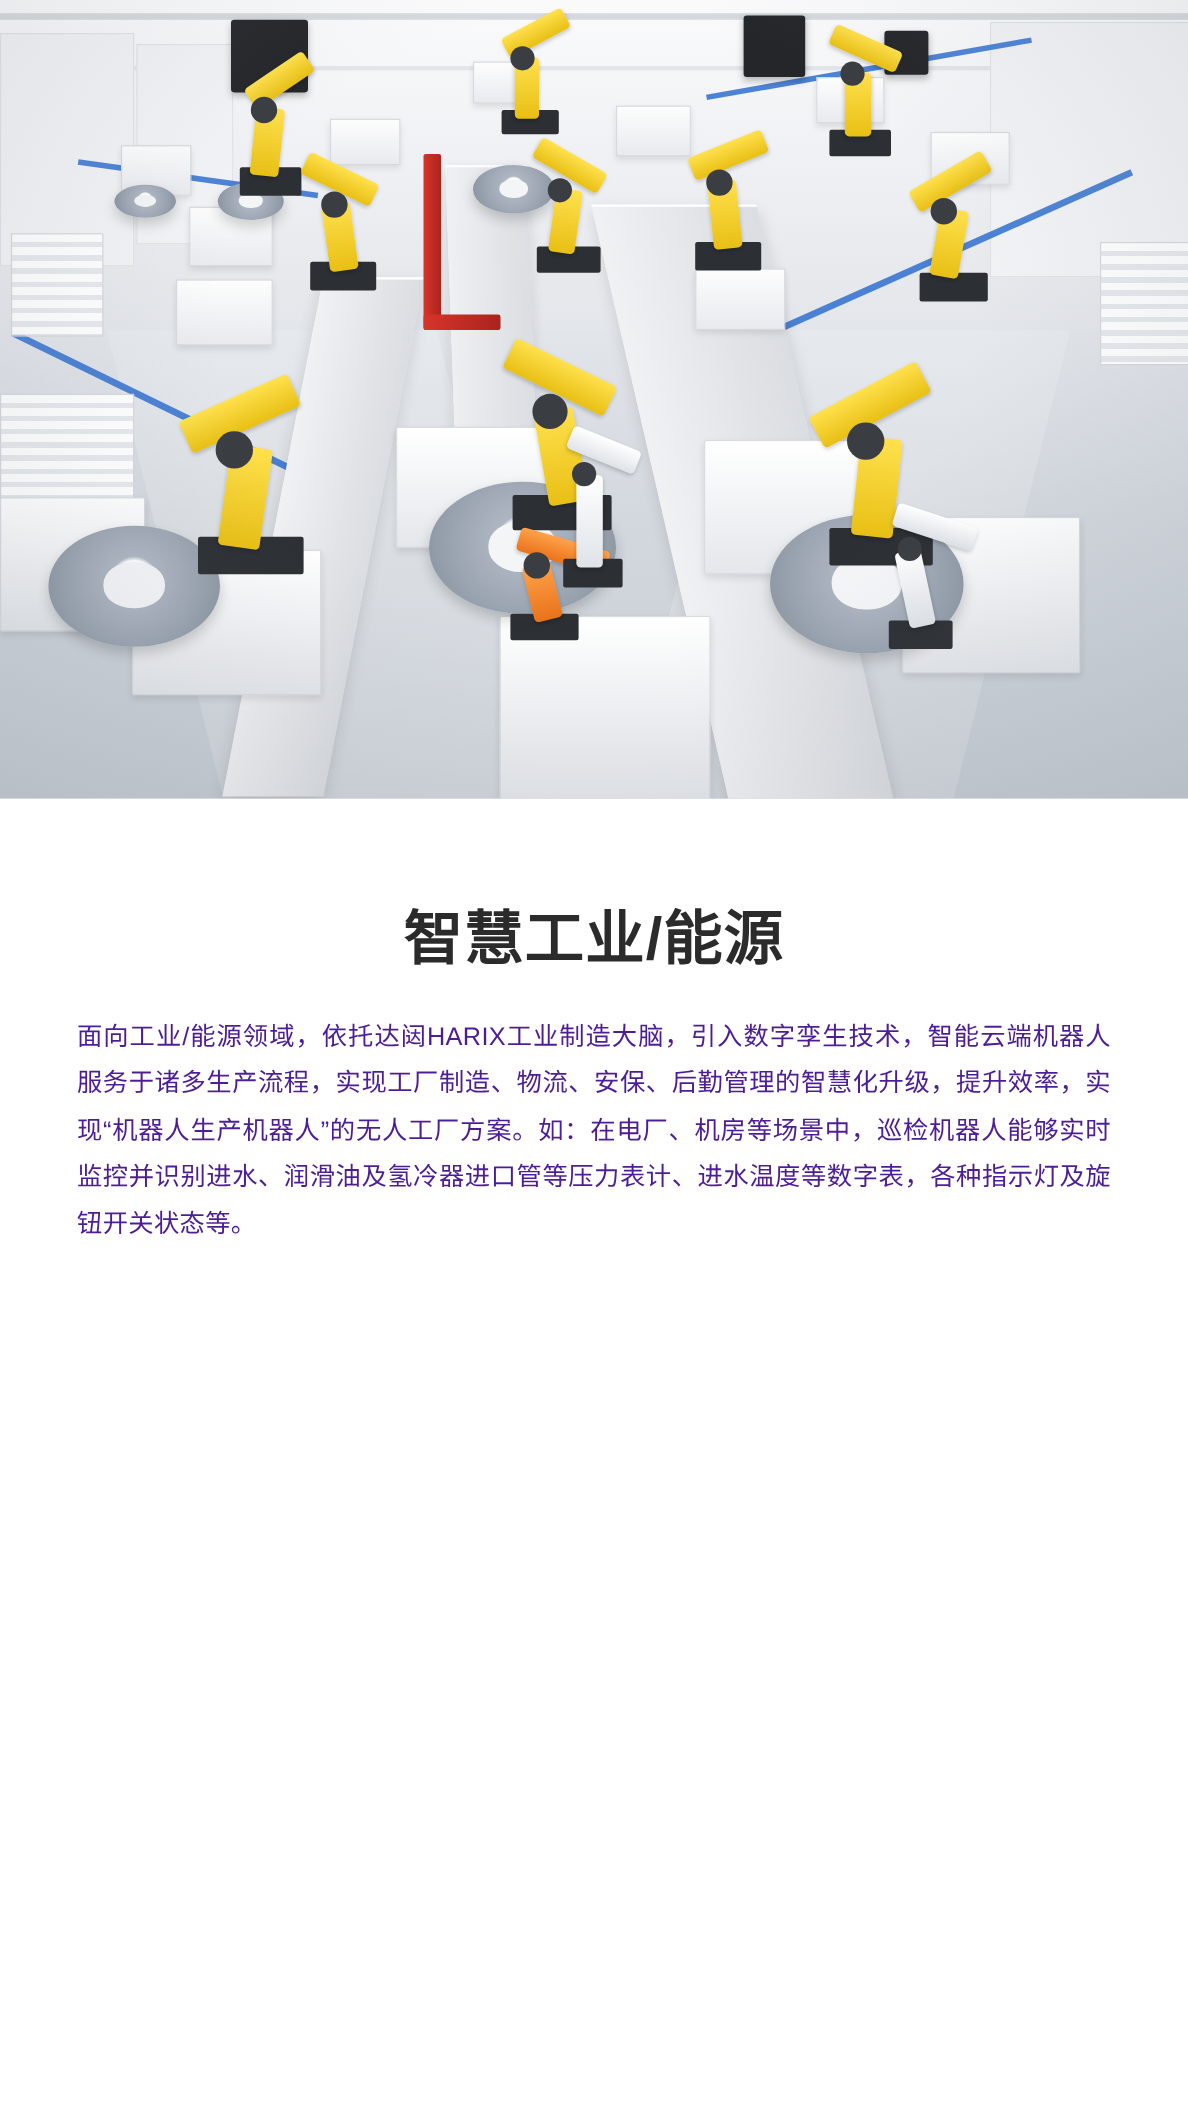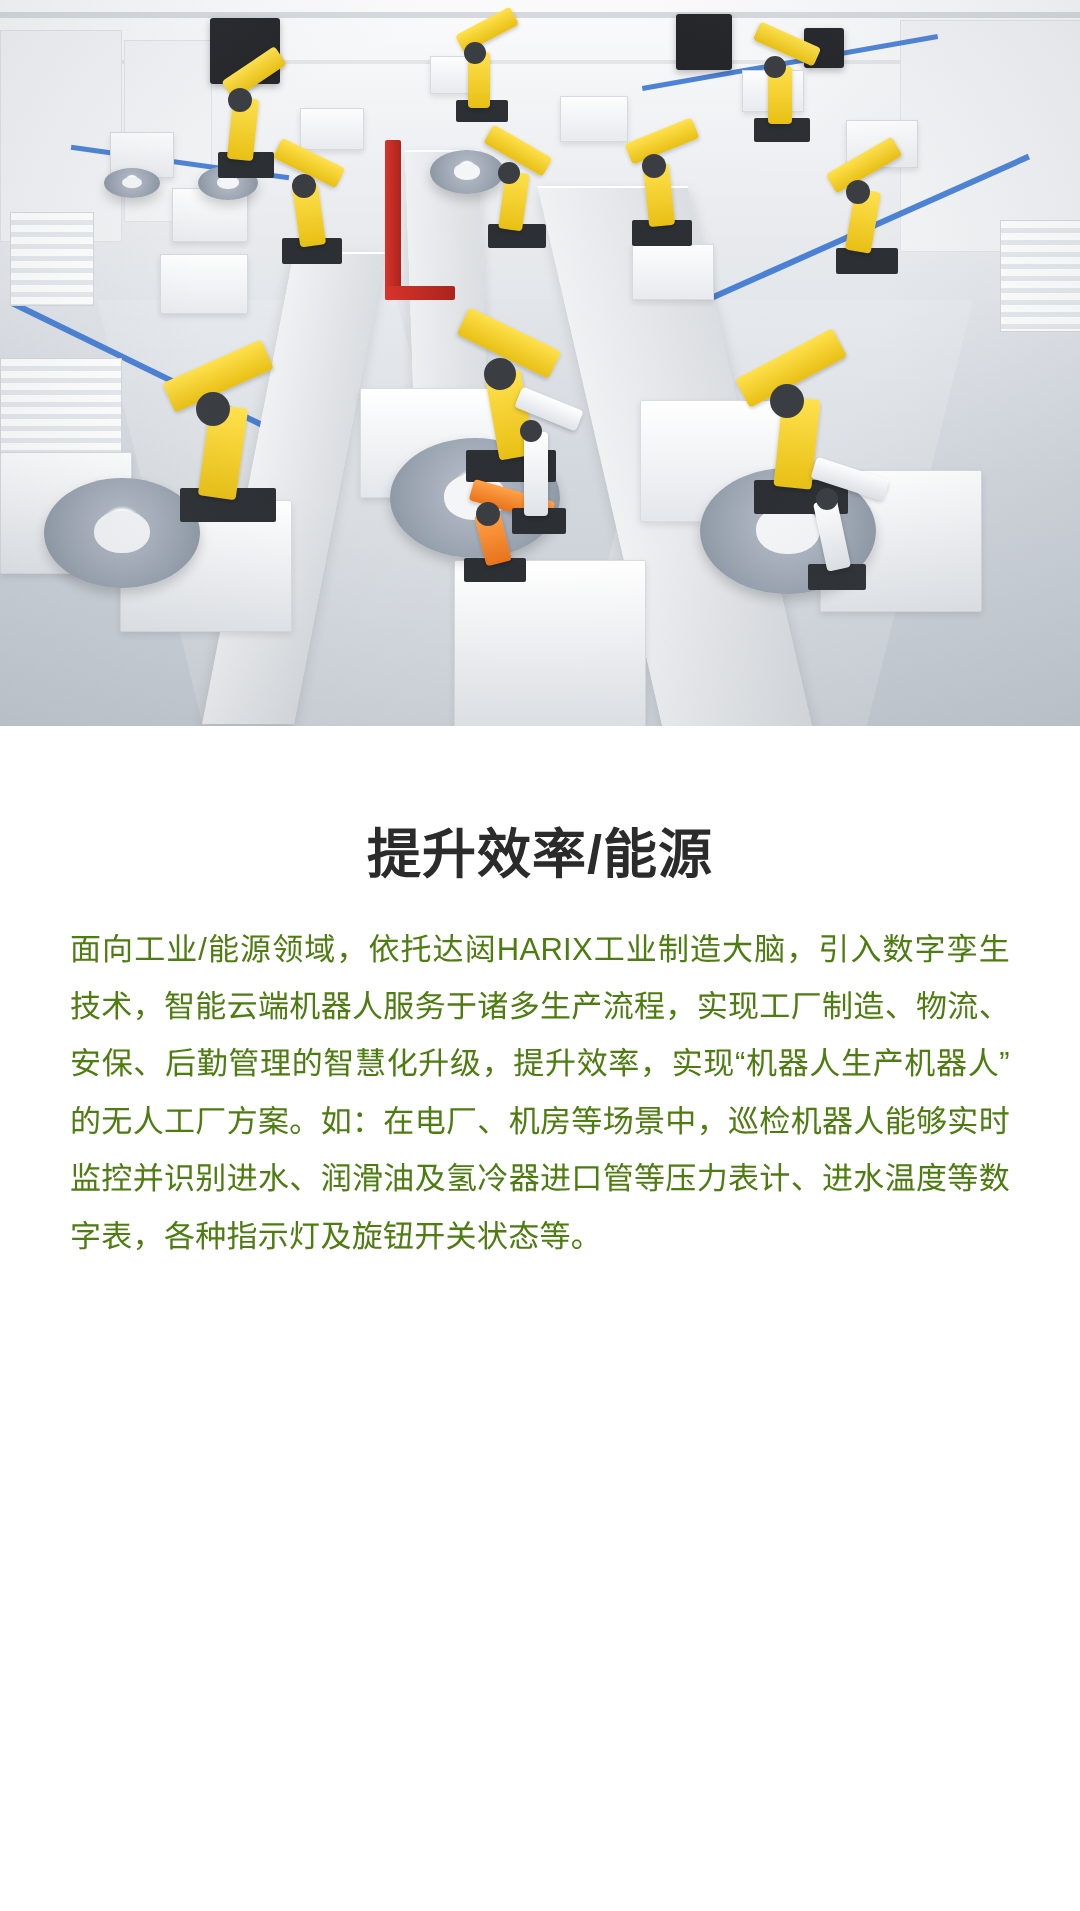--- a/index.html
+++ b/index.html
@@ -163,22 +163,22 @@
   .subtitle {
     text-align: center;
     font-size: 45px;
     font-weight: 700;
     color: #4a4a4a;
     line-height: 1.46;
     margin: 0 8px 52px 8px;
     letter-spacing: 0.5px;
   }
   .body-text {
-    font-size: 31px;
-    color: #4d7c0f;
+    font-size: 23px;
+    color: #4c1d95;
     line-height: 1.85;
     text-align: justify;
     text-justify: inter-ideograph;
     letter-spacing: 0.3px;
     margin: 0;
   }
 </style>
 </head>
 <body>
 
@@ -334,19 +334,19 @@
         <div class="seg" style="left:30px;top:48px;width:24px;height:70px;transform:rotate(-12deg);"></div>
         <div class="seg" style="left:22px;top:16px;width:76px;height:22px;transform:rotate(18deg);"></div>
         <div class="joint" style="left:26px;top:36px;width:22px;height:22px;"></div>
       </div>
 
       <div class="hero-vignette"></div>
     </div>
   </div>
 
   <div class="content">
-    <h1 class="title">提升效率/能源</h1>
+    <h1 class="title">智慧工业/能源</h1>
 
 
     <p class="body-text">面向工业/能源领域，依托达闼HARIX工业制造大脑，引入数字孪生技术，智能云端机器人服务于诸多生产流程，实现工厂制造、物流、安保、后勤管理的智慧化升级，提升效率，实现“机器人生产机器人”的无人工厂方案。如：在电厂、机房等场景中，巡检机器人能够实时监控并识别进水、润滑油及氢冷器进口管等压力表计、进水温度等数字表，各种指示灯及旋钮开关状态等。</p>
   </div>
 
 </div>
 
 </body></html>

